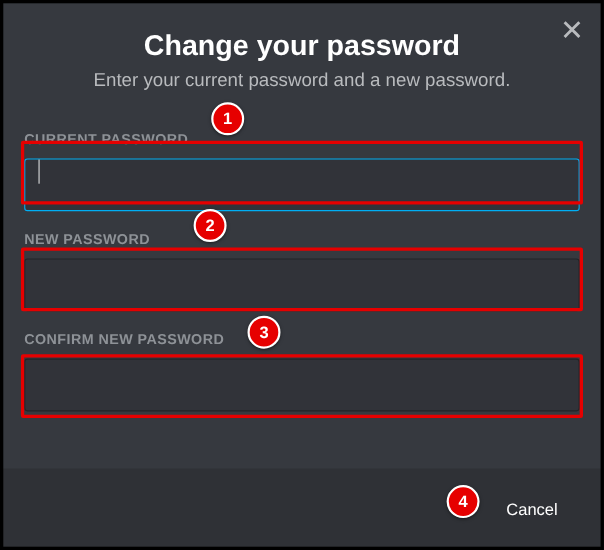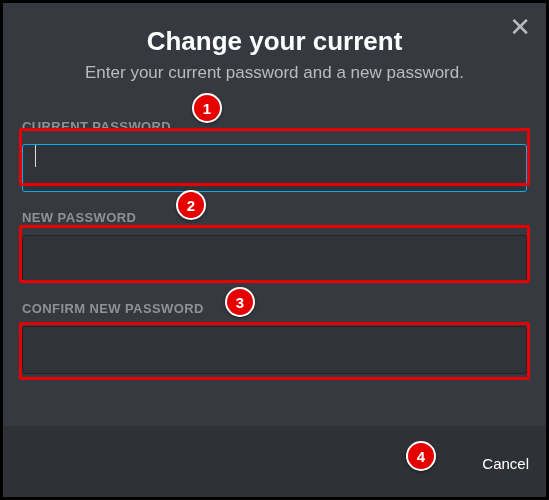--- a/index.html
+++ b/index.html
@@ -48,21 +48,21 @@
   .red-box.b1{left:19px;top:128px;width:505px;height:52px;}
   .red-box.b2{left:19px;top:225px;width:505px;height:52px;}
   .red-box.b3{left:19px;top:322px;width:505px;height:52px;}
   .cursor{
     display:inline-block;width:1px;height:22px;background:#dcddde;
     vertical-align:middle;
   }
   .footer{
     position:absolute;left:0;right:0;bottom:0;height:74px;
     background:#2f3136;display:flex;align-items:center;justify-content:flex-end;
-    box-sizing:border-box;
+    padding-right:22px;box-sizing:border-box;
   }
   .cancel{
     color:#ffffff;font-size:15px;margin-right:20px;cursor:pointer;
   }
   .done{
     background:#5865f2;color:#ffffff;border:none;border-radius:3px;
     width:104px;height:42px;font-size:15px;font-weight:500;cursor:pointer;
   }
   .callout{
     position:absolute;width:26px;height:26px;border-radius:50%;
@@ -75,21 +75,21 @@
   .c3{left:225px;top:287px;}
   .c4{left:406px;top:441px;}
 </style>
 </head>
 <body>
 
 <div class="modal">
 
   <div class="close">✕</div>
 
-  <div class="title">Change your current</div>
+  <div class="title">Change your password</div>
   <div class="subtitle">Enter your current password and a new password.</div>
 
   <div class="field">
     <div class="label">CURRENT PASSWORD</div>
     <div class="input focused" value=""><span class="cursor"></span></div>
   </div>
 
   <div class="field">
     <div class="label">NEW PASSWORD</div>
     <div class="input" value=""></div>

